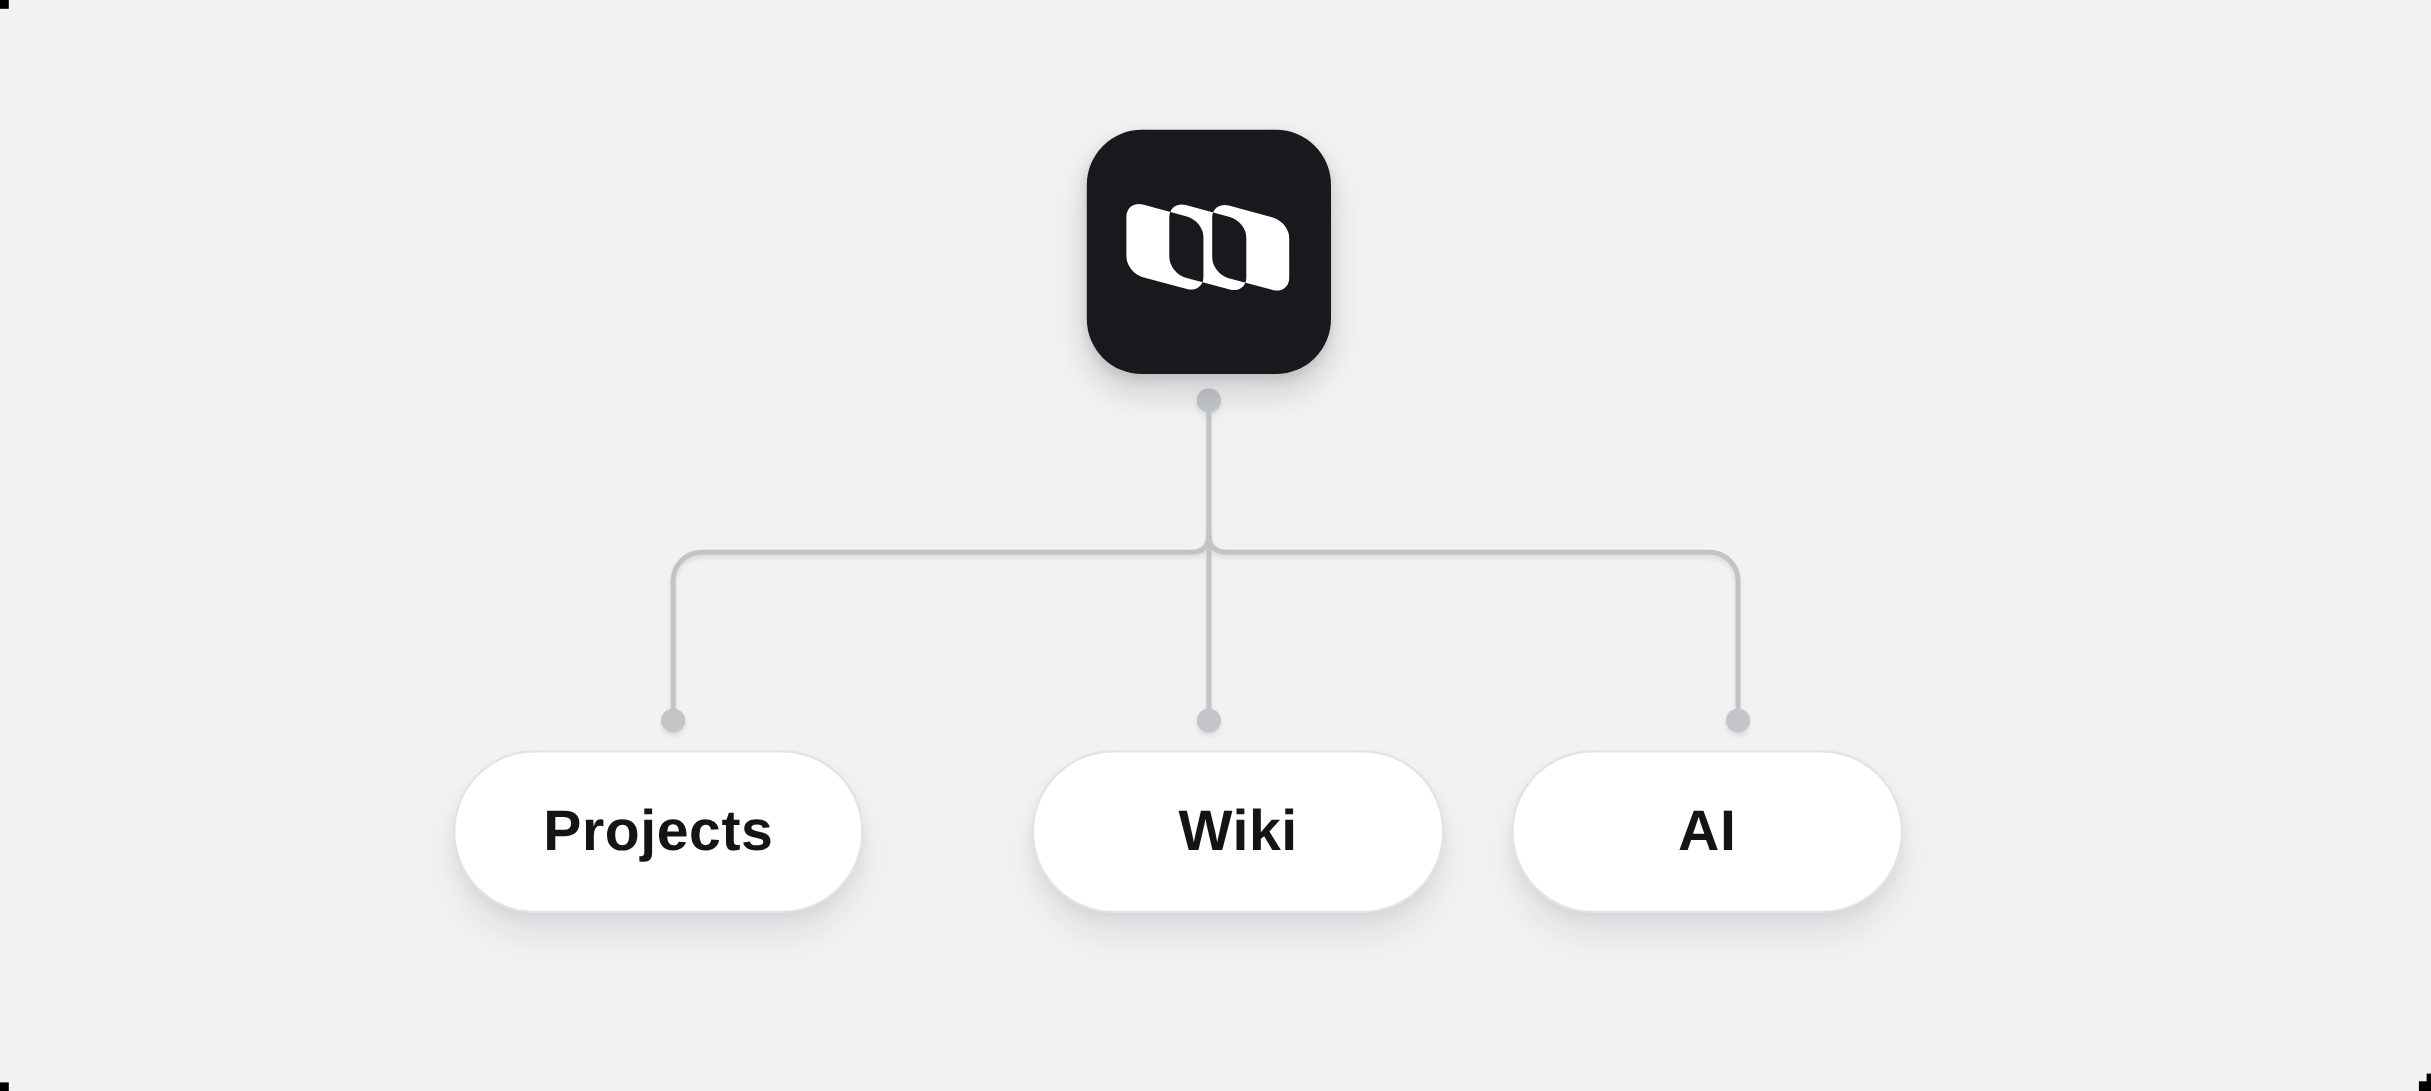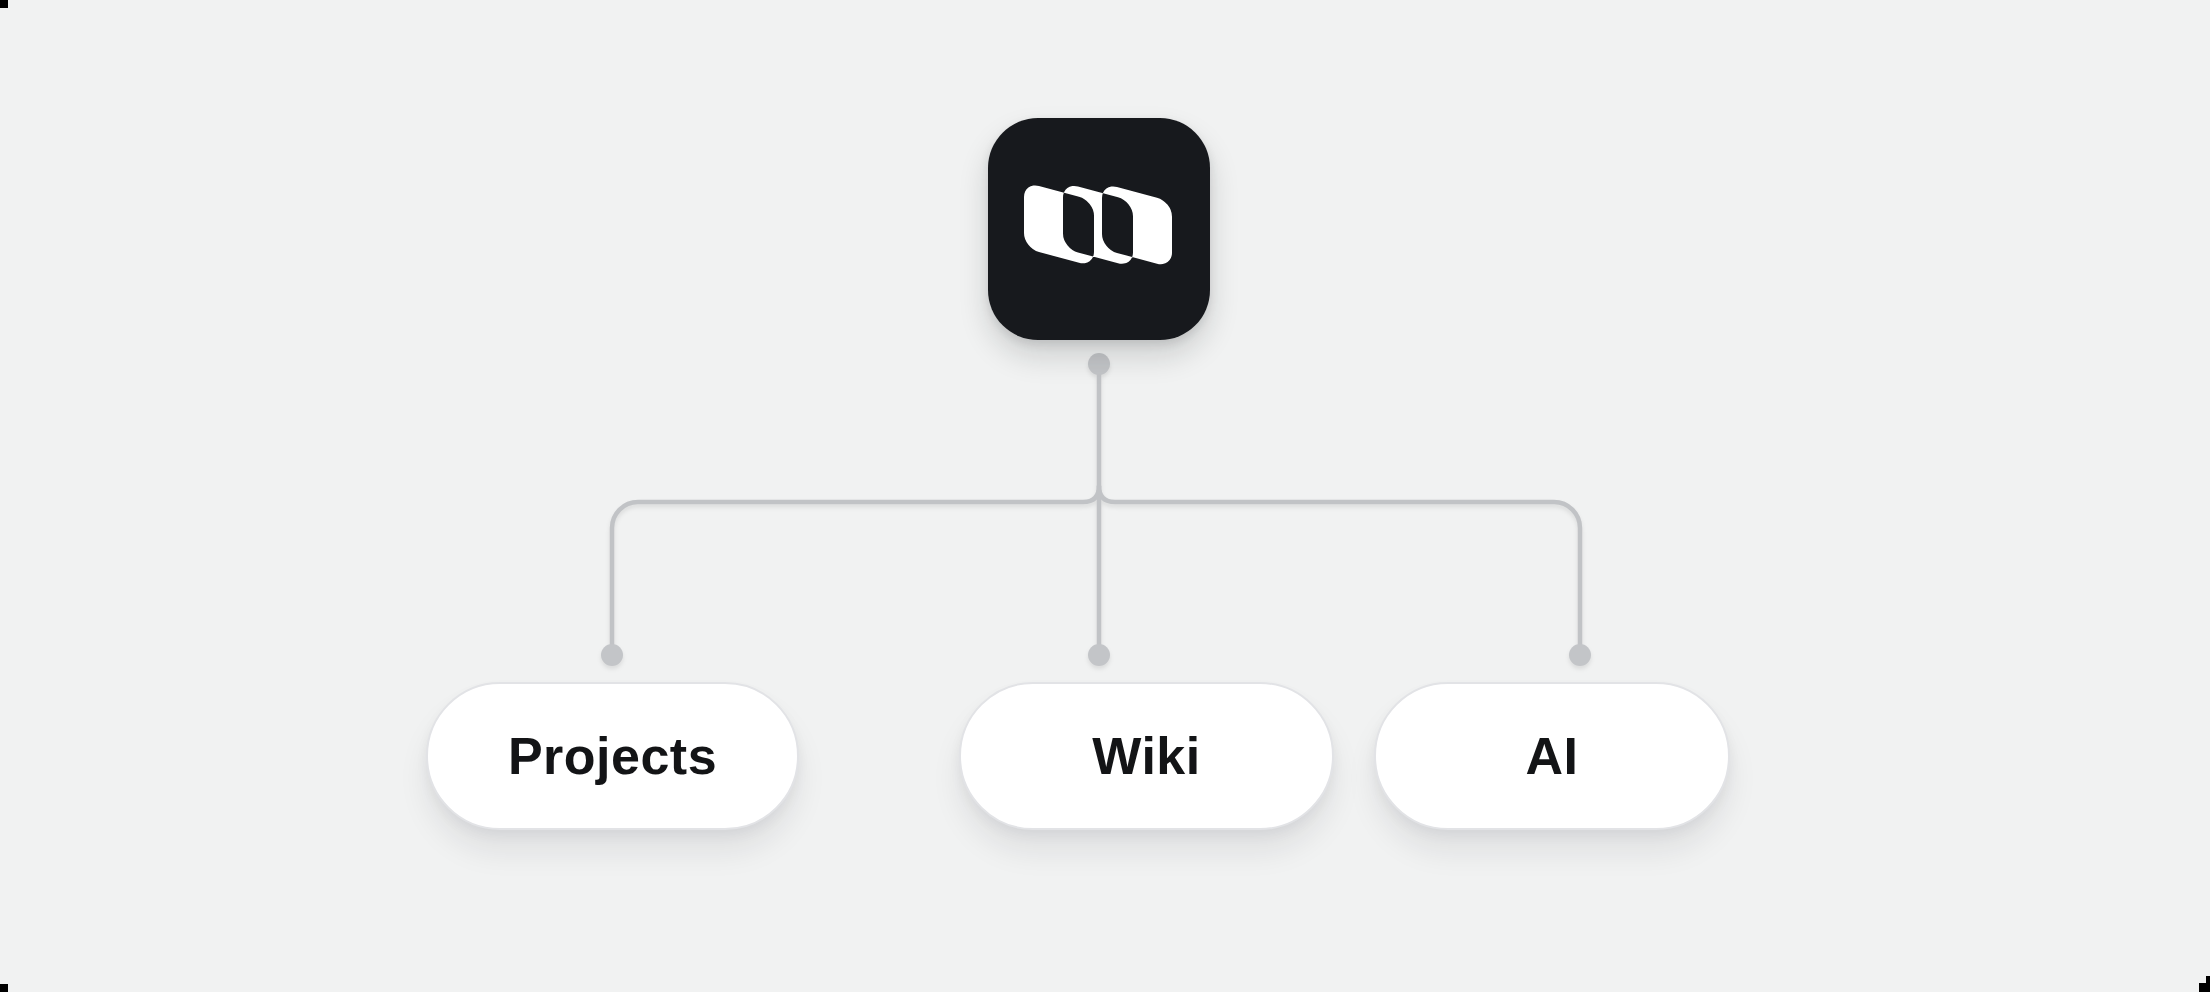--- a/index.html
+++ b/index.html
@@ -42,22 +42,22 @@
     background:var(--pill-bg,#ffffff);
     border:2px solid var(--pill-border,#e2e3e6);
     border-radius:999px;
     display:flex;align-items:center;justify-content:center;
     font-size:52px;font-weight:700;
     letter-spacing:.5px;
     color:var(--pill-text,#131416);
     box-shadow:0 22px 30px rgba(25,28,33,.08),0 6px 12px rgba(25,28,33,.05);
     cursor:pointer;
   }
-  .pill-projects{left:426px;width:373px;}
-  .pill-wiki{left:959px;width:375px;}
+  .pill-projects{left:412px;width:373px;}
+  .pill-wiki{left:938px;width:375px;}
   .pill-ai{left:1374px;width:356px;}
 
   
   .mark{position:absolute;background:var(--mark,#000);}
   .mark-tl{left:0;top:0;width:8px;height:8px;}
   .mark-bl{left:0;top:984px;width:8px;height:8px;}
   .mark-br-a{left:2199px;top:983px;width:11px;height:9px;}
   .mark-br-b{left:2206px;top:976px;width:4px;height:8px;}
 </style>
 </head>

